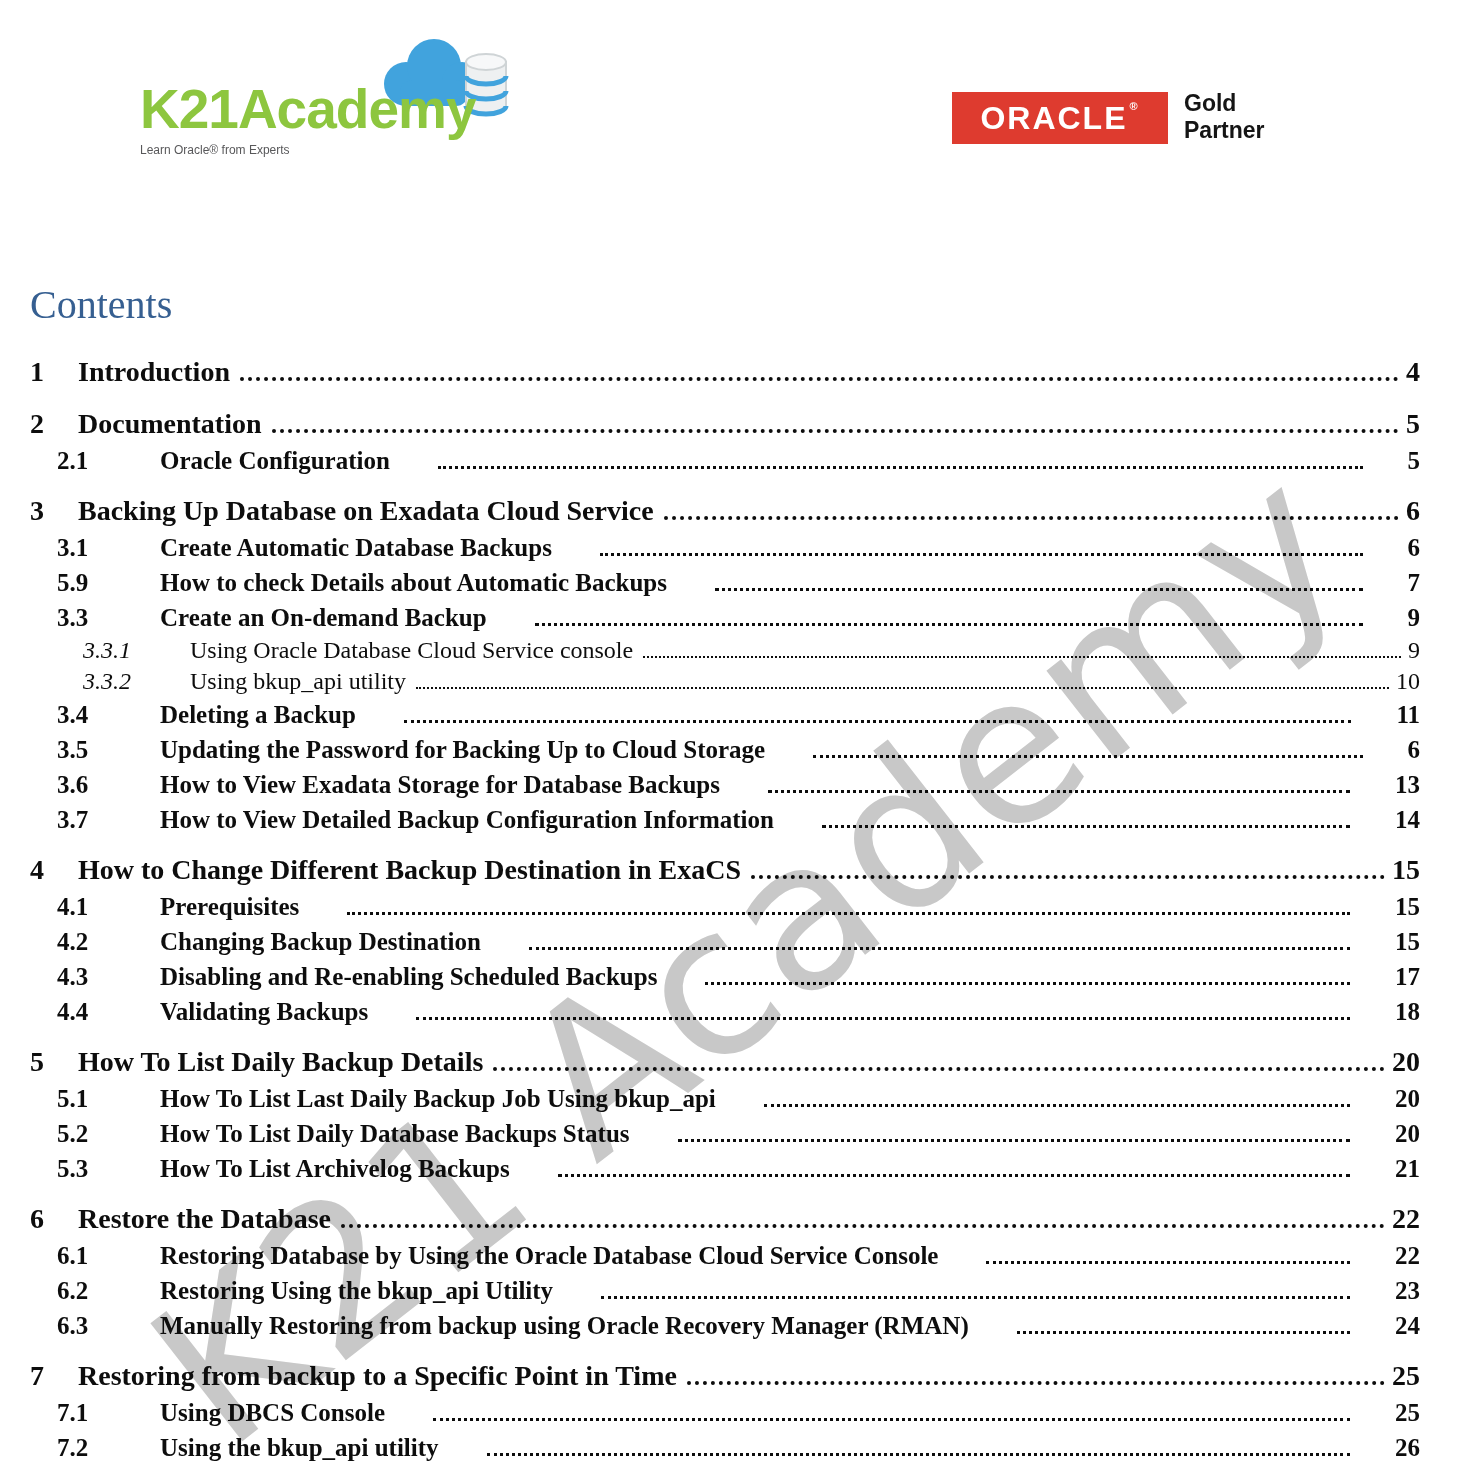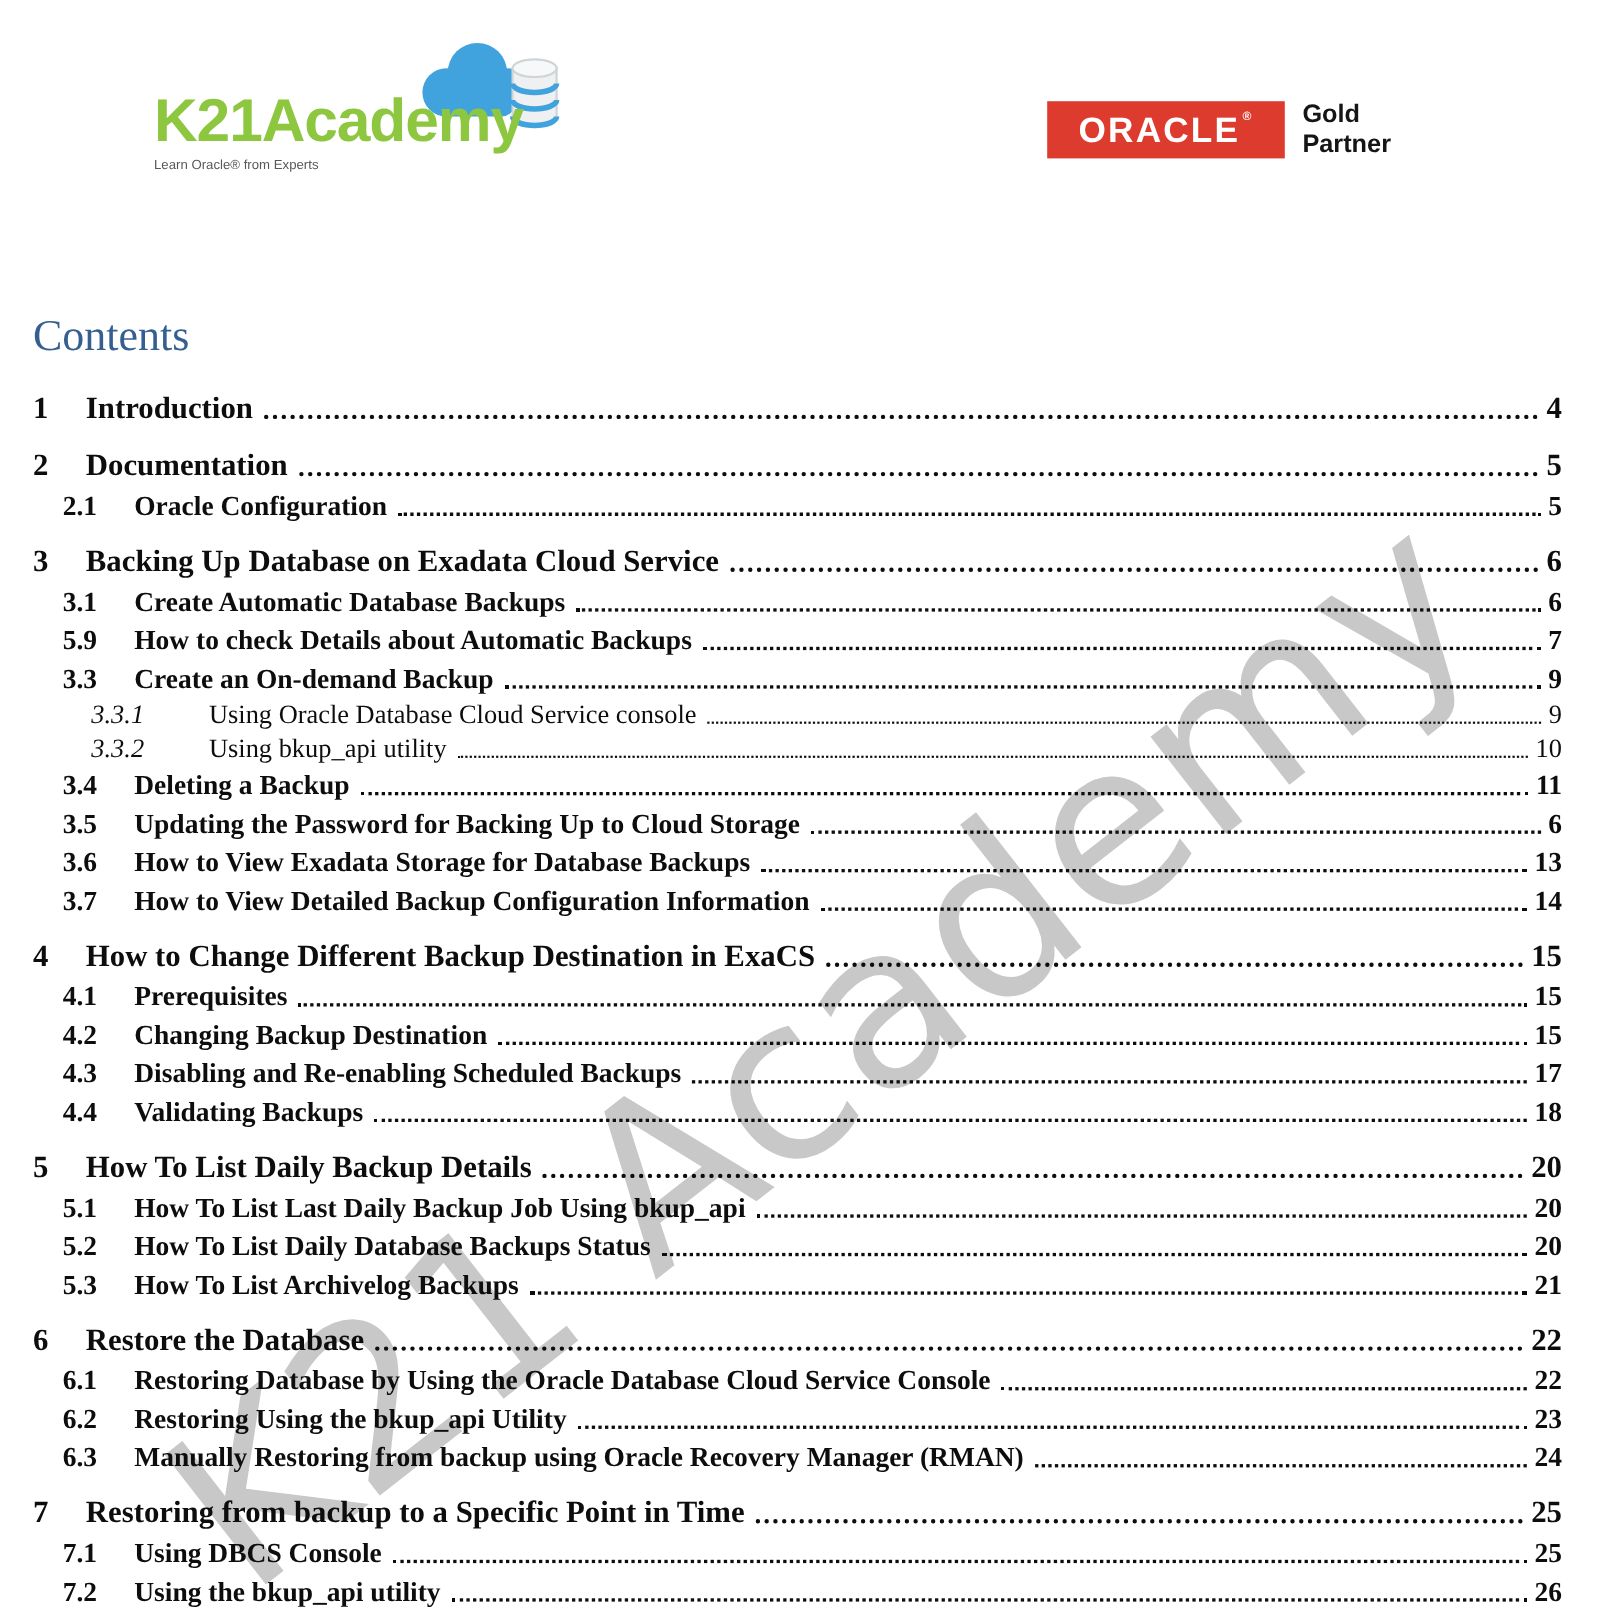--- a/index.html
+++ b/index.html
@@ -77,21 +77,21 @@
   h1.contents {
     margin:0 0 25px 0;
     font-size:40px;
     font-weight:normal;
     color:var(--title-blue,#365f91);
     line-height:1.1;
   }
 
   .toc-row { display:flex; align-items:baseline; font-weight:bold; }
   .toc-row.lvl1 { font-size:28px; line-height:39px; margin-top:13px; }
-  .toc-row.lvl2 { font-size:25px; line-height:35px; }
+  .toc-row.lvl2 { font-size:25px; line-height:35px;gap:38px; }
   .toc-row.lvl3 { font-size:24px; line-height:31px; font-weight:normal; }
 
   .lvl1 .num { flex:0 0 48px; }
   .lvl2 .num { flex:0 0 65px; margin-left:27px; }
   .lvl3 .num { flex:0 0 107px; margin-left:53px;font-style:italic; }
 
   .title { white-space:nowrap; padding-right:7px; }
 
   .leader {
     flex:1 1 auto;

